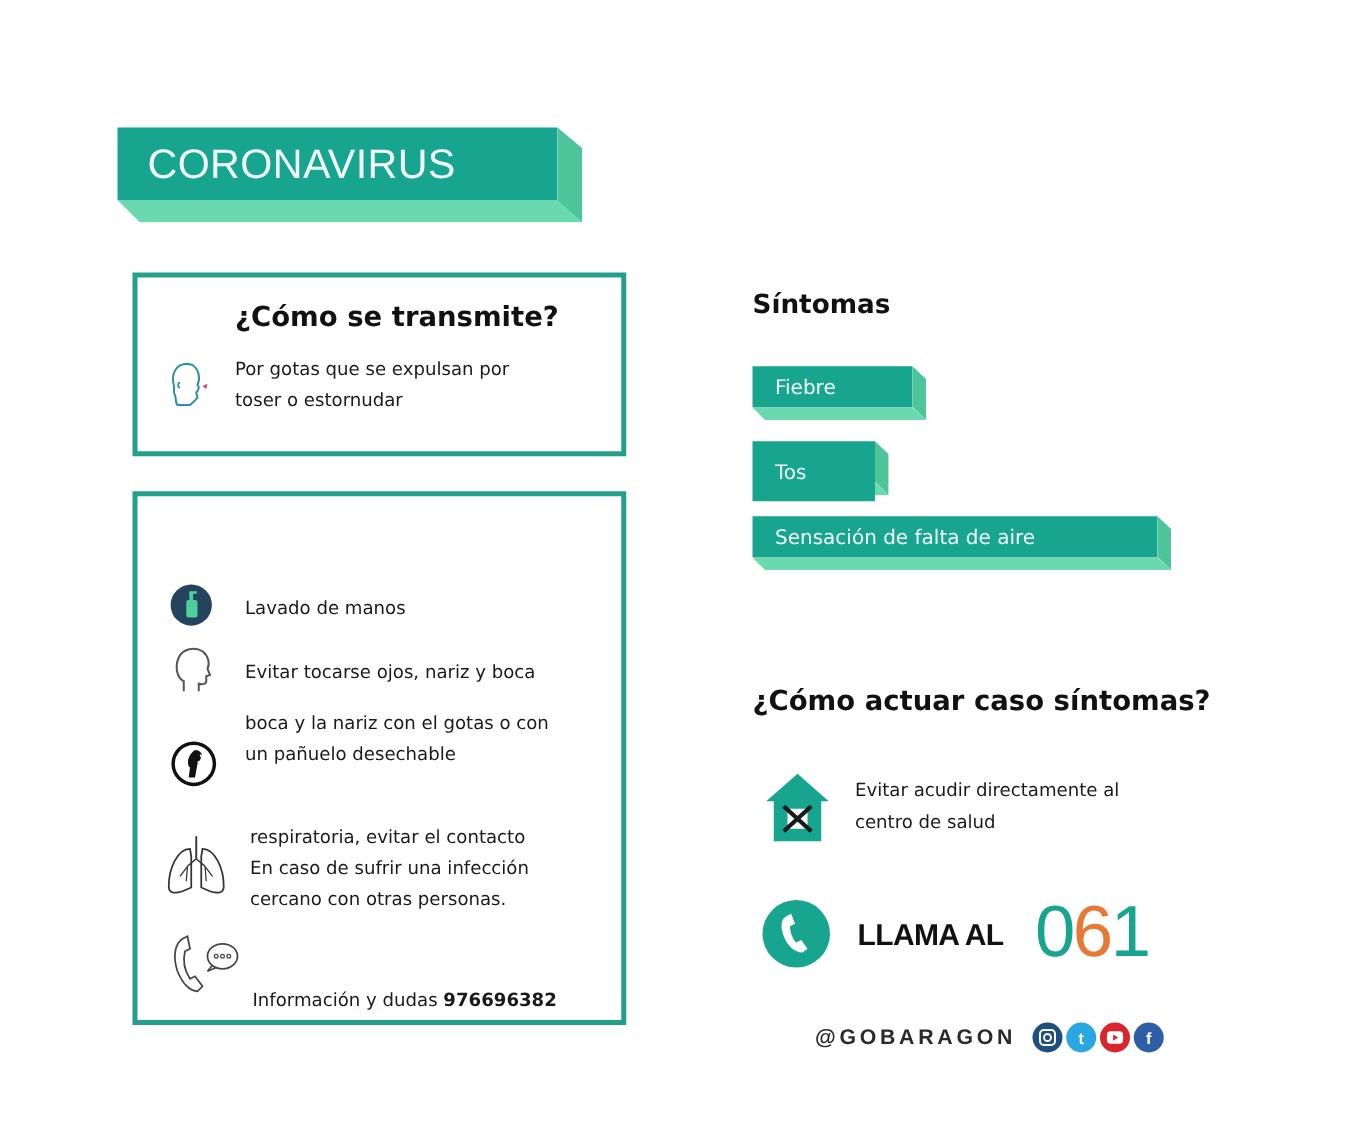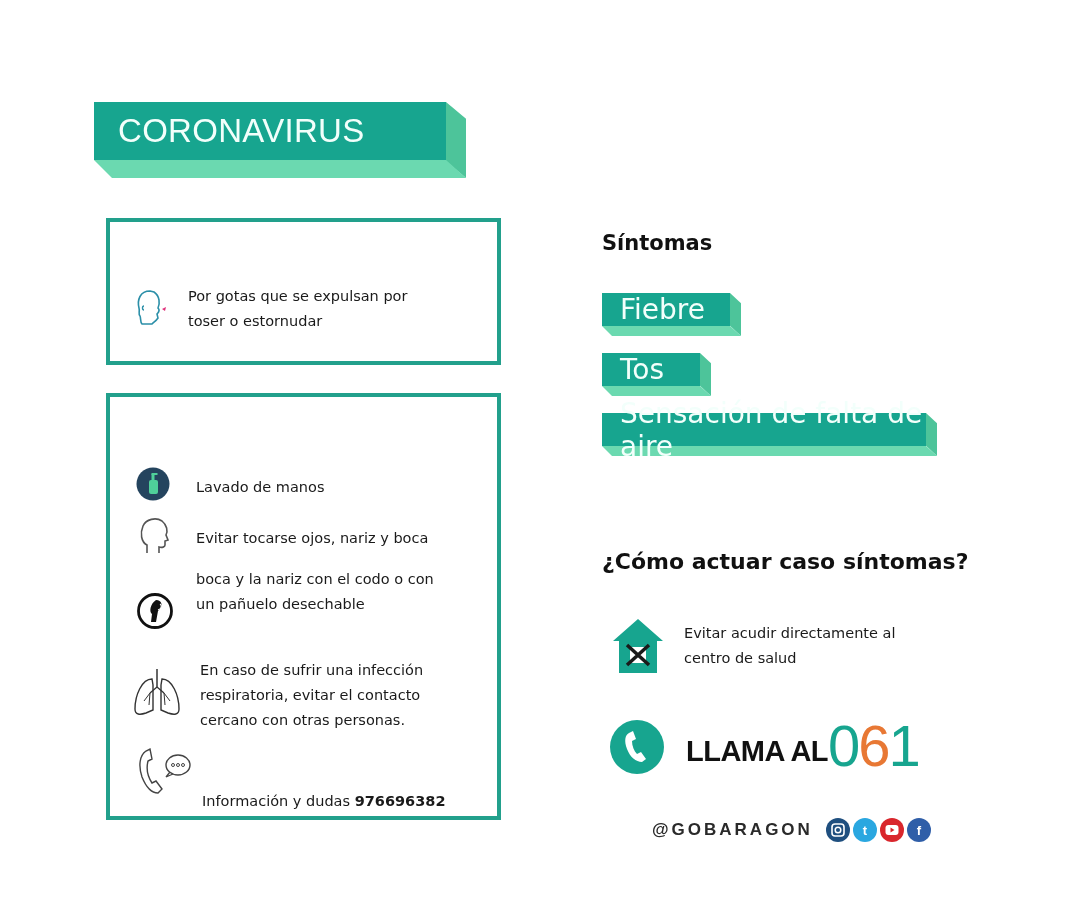--- a/index.html
+++ b/index.html
@@ -15,46 +15,47 @@
     display:flex; align-items:center; box-sizing:border-box;
   }
   .bar3d .bottom {
     position:absolute; background:#6bd9b0;
   }
   .bar3d .side {
     position:absolute; background:#4dc49a;
   }
 
   .title-bar .front { font-family:"Liberation Sans", sans-serif; font-size:33px; padding-left:24px; letter-spacing:0.3px; }
-  .sym .front { font-size:28px; padding-left:18px; }
+  .sym .front { font-size:16px; padding-left:18px; }
 
   .box {
     position:absolute; border:4px solid #22a08c; box-sizing:border-box; background:#fff;
   }
   .box-title { position:absolute; font-weight:bold; font-size:22px; color:#111; }
   .txt { position:absolute; font-size:14.5px; line-height:25px; color:#1a1a1a; }
   .icon { position:absolute; }
 
   .section-h { position:absolute; font-weight:bold; color:#111; }
 
-  .llama { position:absolute; font-family:"Liberation Sans", sans-serif; font-weight:bold; font-size:29px; color:#111; letter-spacing:-0.5px;}
+  .llama { position:absolute; font-family:"Liberation Sans", sans-serif; font-weight:bold; font-size:24px; color:#111; letter-spacing:-0.5px;}
   .num { position:absolute; font-family:"Liberation Sans", sans-serif; font-size:58px; line-height:66px; letter-spacing:-2px;}
   .handle { position:absolute; font-family:Liberation Sans, sans-serif; font-weight:bold; font-size:17px; letter-spacing:3px; color:#2a2a2a; }
   .social { position:absolute; width:24px; height:24px; border-radius:50%; display:flex; align-items:center; justify-content:center; color:#fff; font-size:13px; font-weight:bold; font-family:"Liberation Sans", sans-serif; }
 </style>
 </head>
 <body>
 
 <div class="bar3d title-bar" style="left:94px; top:102px; width:343px; height:76px;">
   <div class="side" style="left:352px; top:0; width:20px; height:76px; clip-path:polygon(0 0,100% 22%,100% 100%,0 78%);"></div>
   <div class="bottom" style="left:0; top:58px; width:372px; height:18px; clip-path:polygon(0 0,352px 0,100% 100%,18px 100%);"></div>
   <div class="front" style="width:352px; height:58px;">CORONAVIRUS</div>
 </div>
 
 <div class="box" style="left:106px; top:218px; width:395px; height:147px;">
+  <div class="box-title" style="left:78px; top:20px;">¿Cómo se transmite?</div>
   <div class="icon" style="left:24px; top:66px;">
     <svg width="40" height="42" viewBox="0 0 40 42">
       <path d="M16 3 C6 3 3 12 5 20 C6 24 4 26 6 28 C7 30 6 34 8 36 L18 36 C20 34 22 33 24 30 L23 26 C25 24 26 22 24 20 C26 16 26 8 20 4 Z" fill="none" stroke="#2b8fa8" stroke-width="1.6"></path>
       <path d="M10 18 C8 18 8 22 10 22" fill="none" stroke="#2b8fa8" stroke-width="1.4"></path>
       <path d="M28 21 L32 19 L31 23 Z" fill="#e0307a"></path>
     </svg>
   </div>
   <div class="txt" style="left:78px; top:62px;">
     <div>Por gotas que se expulsan por</div>
     <div>toser o estornudar</div>
@@ -81,36 +82,36 @@
   <div class="txt" style="left:86px; top:129px;">Evitar tocarse ojos, nariz y boca</div>
 
   <div class="icon" style="left:26px; top:195px;">
     <svg width="38" height="38" viewBox="0 0 38 38">
       <circle cx="19" cy="19" r="16.5" fill="none" stroke="#111" stroke-width="2.8"></circle>
       <path d="M20 8 C26 8 27 14 24 17 L22 19 L20 30 L15 30 L16 22 C13 20 14 12 20 8 Z" fill="#111"></path>
       <path d="M22 18 C26 17 26 13 24 12" fill="none" stroke="#fff" stroke-width="1.2"></path>
     </svg>
   </div>
   <div class="txt" style="left:86px; top:170px;">
-    <div>boca  y la nariz con el codo o con</div>
+    <div>boca  y la nariz con el gotas o con</div>
     <div>un pañuelo desechable</div>
   </div>
 
   <div class="icon" style="left:22px; top:270px;">
     <svg width="50" height="52" viewBox="0 0 50 52">
       <path d="M25 2 L25 20" stroke="#333" stroke-width="1.5" fill="none"></path>
       <path d="M25 20 L18 26 M25 20 L32 26" stroke="#333" stroke-width="1.3" fill="none"></path>
       <path d="M20 12 C10 12 3 28 3 42 C3 48 8 48 14 46 L21 43 L21 18 Z" fill="none" stroke="#333" stroke-width="1.4"></path>
       <path d="M30 12 C40 12 47 28 47 42 C47 48 42 48 36 46 L29 43 L29 18 Z" fill="none" stroke="#333" stroke-width="1.4"></path>
       <path d="M18 26 L12 34 M18 26 L17 38 M32 26 L38 34 M32 26 L33 38" stroke="#333" stroke-width="1" fill="none"></path>
     </svg>
   </div>
   <div class="txt" style="left:90px; top:261px;">
+    <div>respiratoria, evitar el contacto</div>
     <div>En caso de sufrir una infección</div>
-    <div>respiratoria, evitar el contacto</div>
     <div>cercano con otras personas.</div>
   </div>
 
   <div class="icon" style="left:26px; top:350px;">
     <svg width="58" height="50" viewBox="0 0 58 50">
       <path d="M10 4 C4 8 2 18 6 30 C10 40 16 46 22 46 L26 42 L20 34 L16 36 C12 30 10 22 12 14 L16 12 L14 2 Z" fill="none" stroke="#444" stroke-width="1.4"></path>
       <ellipse cx="42" cy="18" rx="12" ry="10" fill="none" stroke="#444" stroke-width="1.4"></ellipse>
       <path d="M34 25 L30 30 L37 27" fill="none" stroke="#444" stroke-width="1.3"></path>
       <circle cx="37" cy="18" r="1.5" fill="none" stroke="#444"></circle>
       <circle cx="42" cy="18" r="1.5" fill="none" stroke="#444"></circle>
@@ -127,21 +128,21 @@
 
 <div class="bar3d sym" style="left:602px; top:293px; width:139px; height:43px;">
   <div class="side" style="left:128px; top:0; width:11px; height:43px; clip-path:polygon(0 0,100% 24%,100% 100%,0 76%);"></div>
   <div class="bottom" style="left:0; top:33px; width:139px; height:10px; clip-path:polygon(0 0,128px 0,100% 100%,10px 100%);"></div>
   <div class="front" style="width:128px; height:33px;">Fiebre</div>
 </div>
 
 <div class="bar3d sym" style="left:602px; top:353px; width:109px; height:43px;">
   <div class="side" style="left:98px; top:0; width:11px; height:43px; clip-path:polygon(0 0,100% 24%,100% 100%,0 76%);"></div>
   <div class="bottom" style="left:0; top:33px; width:109px; height:10px; clip-path:polygon(0 0,98px 0,100% 100%,10px 100%);"></div>
-  <div class="front" style="width:98px; height:33px;">Tos</div>
+  <div class="front" style="width:98px; height:48px;">Tos</div>
 </div>
 
 <div class="bar3d sym" style="left:602px; top:413px; width:335px; height:43px;">
   <div class="side" style="left:324px; top:0; width:11px; height:43px; clip-path:polygon(0 0,100% 24%,100% 100%,0 76%);"></div>
   <div class="bottom" style="left:0; top:33px; width:335px; height:10px; clip-path:polygon(0 0,324px 0,100% 100%,10px 100%);"></div>
   <div class="front" style="width:324px; height:33px;">Sensación de falta de aire</div>
 </div>
 
 <div class="section-h" style="left:602px; top:549px; font-size:22px;">¿Cómo actuar caso síntomas?</div>
 

